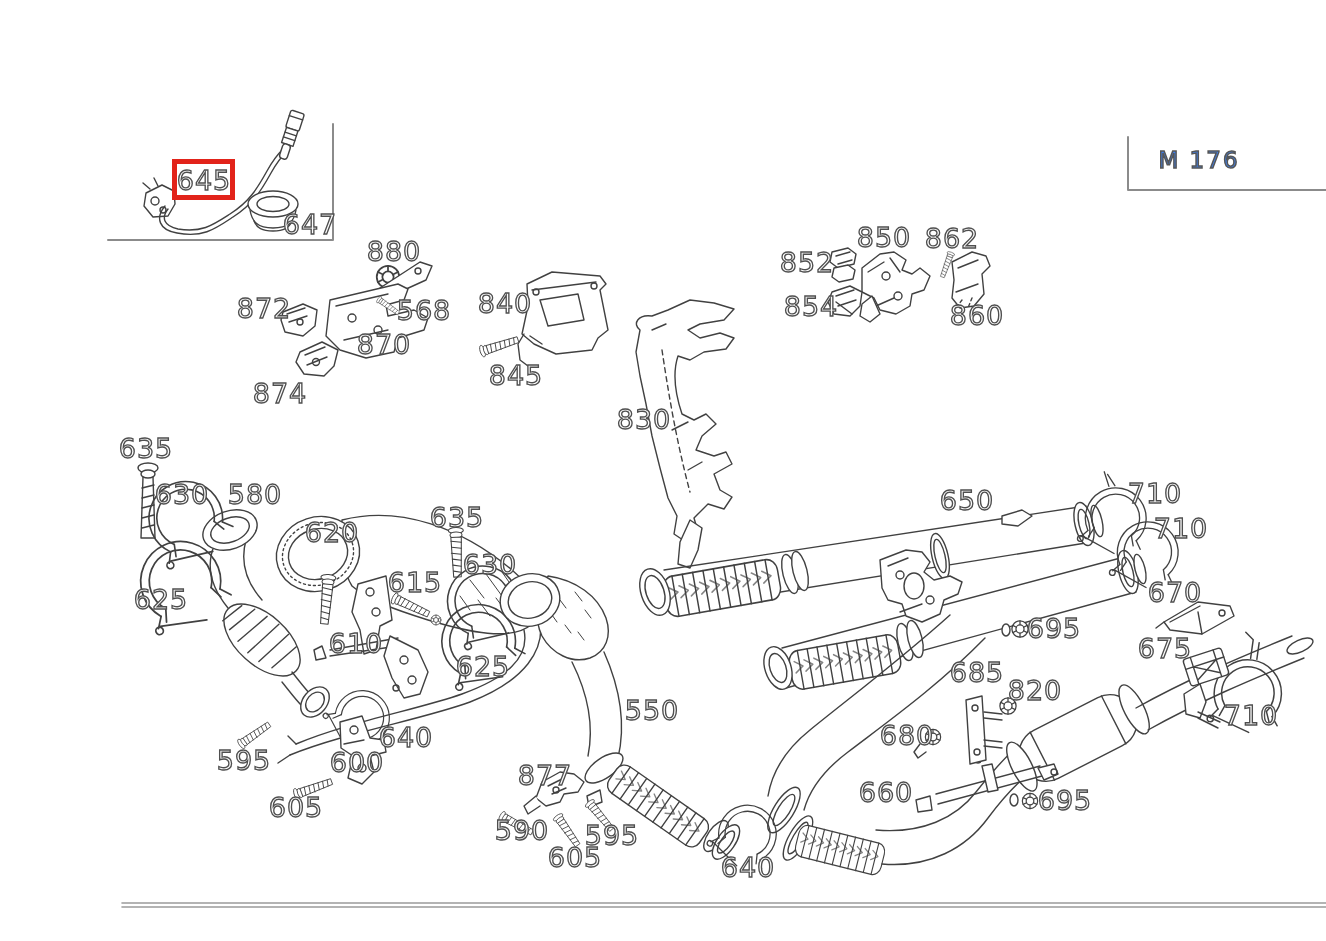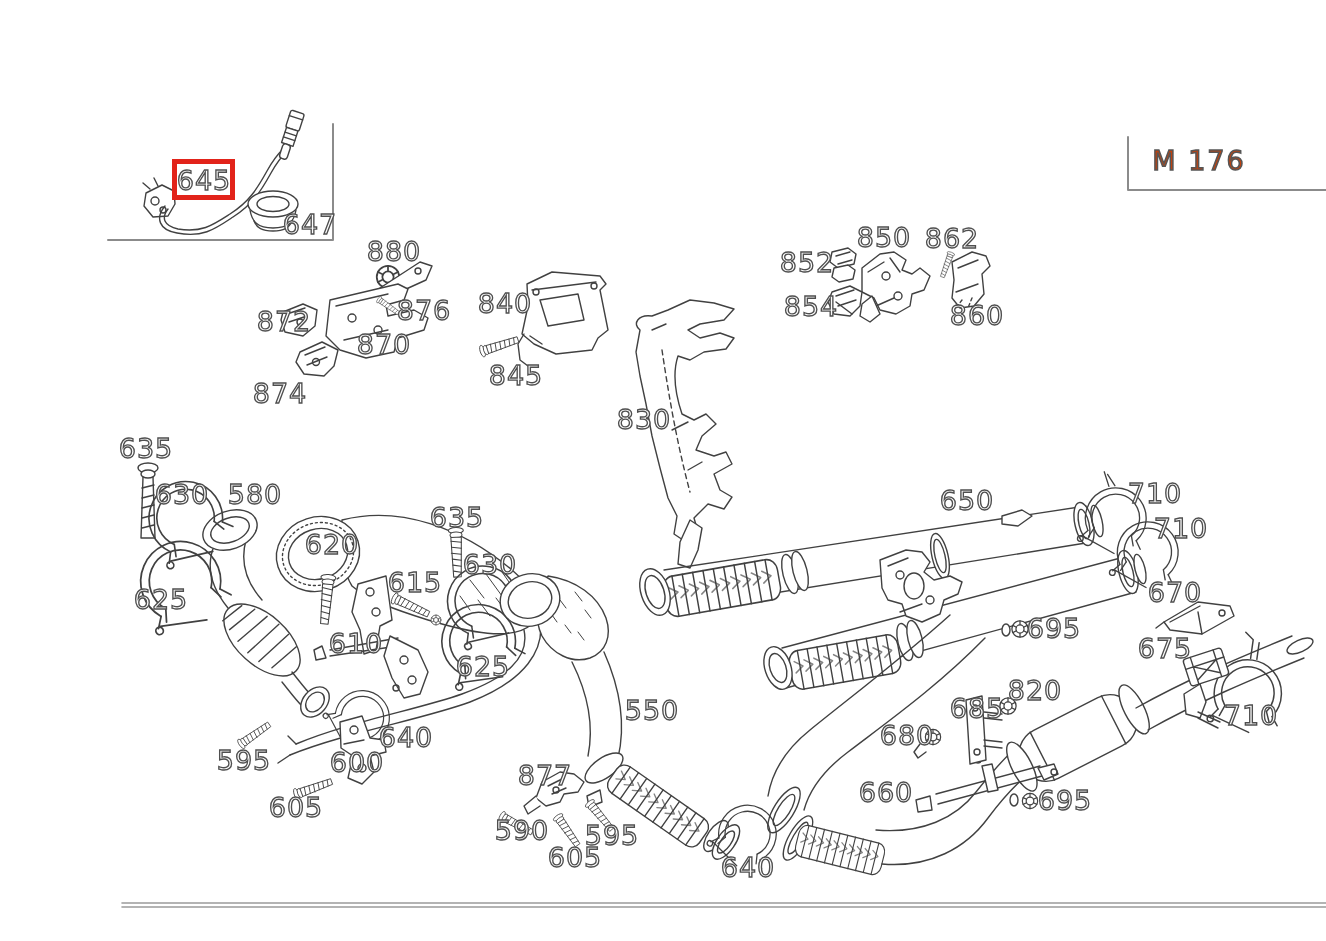--- a/index.html
+++ b/index.html
@@ -4,21 +4,21 @@
 <style>
   html,body{margin:0;padding:0}
   body{width:1326px;height:941px;position:relative;background:#fff;overflow:hidden;
        font-family:"DejaVu Sans",sans-serif}
   #art{position:absolute;left:0;top:0;z-index:1}
   .callouts{position:absolute;left:0;top:0;width:1326px;height:941px;z-index:2}
   .part-label{position:absolute;transform:translate(-50%,-50%);
       font-size:27px;letter-spacing:1px;line-height:1;white-space:nowrap;
       color:#fdfdfd;-webkit-text-stroke:1.35px #4f4f4f;cursor:pointer}
   .title-label{position:absolute;left:1199px;top:160px;transform:translate(-50%,-50%);
-      font-size:27px;letter-spacing:2px;color:#c2410c;-webkit-text-stroke:1.5px #565656}
+      font-size:23px;letter-spacing:2px;color:#3b82f6;-webkit-text-stroke:1.5px #565656}
   .highlight-box{position:absolute;left:172px;top:159px;width:63px;height:41px;
       box-sizing:border-box;border:5px solid #e2231a;z-index:3;pointer-events:none}
 </style>
 </head>
 <body>
 
 <svg id="art" width="1326" height="941" viewBox="0 0 1326 941">
   <defs>
     <g id="flex">
       <rect x="-55" y="-17" width="110" height="34" rx="10" fill="#fff"></rect>
@@ -425,58 +425,58 @@
     <g stroke="#9a9a9a" stroke-width="1.6">
       <path d="M122,903 H1326 M122,907 H1326"></path>
     </g>
   </g>
 </svg>
 
 <div class="callouts">
     <div class="part-label" style="left: 204px; top: 180px;">645</div>
     <div class="part-label" style="left: 310px; top: 224px; text-align: right;">647</div>
     <div class="part-label" style="left: 394px; top: 251px;">880</div>
-    <div class="part-label" style="left: 264px; top: 321px; margin-left: 20px;">872</div>
-    <div class="part-label" style="left: 424px; top: 310px;">876</div>
+    <div class="part-label" style="left: 264px; top: 308px;">872</div>
+    <div class="part-label" style="left: 424px; top: 310px;">568</div>
     <div class="part-label" style="left: 280px; top: 362px; margin-top: 31px;">874</div>
     <div class="part-label" style="left: 384px; top: 344px;">870</div>
     <div class="part-label" style="left: 505px; top: 303px;">840</div>
     <div class="part-label" style="left: 516px; top: 375px;">845</div>
     <div class="part-label" style="left: 644px; top: 419px;">830</div>
     <div class="part-label" style="left: 807px; top: 262px;">852</div>
     <div class="part-label" style="left: 884px; top: 237px;">850</div>
     <div class="part-label" style="left: 952px; top: 238px;">862</div>
     <div class="part-label" style="left: 811px; top: 306px;">854</div>
     <div class="part-label" style="left: 977px; top: 315px;">860</div>
     <div class="part-label" style="left: 146px; top: 448px;">635</div>
     <div class="part-label" style="left: 182px; top: 494px;">630</div>
     <div class="part-label" style="left: 255px; top: 494px;">580</div>
     <div class="part-label" style="left: 161px; top: 599px;">625</div>
-    <div class="part-label" style="left: 332px; top: 544px;">620</div>
+    <div class="part-label" style="left: 332px; top: 532px;">620</div>
     <div class="part-label" style="left: 415px; top: 582px;">615</div>
     <div class="part-label" style="left: 356px; top: 643px;">610</div>
     <div class="part-label" style="left: 457px; top: 517px;">635</div>
     <div class="part-label" style="left: 490px; top: 564px;">630</div>
     <div class="part-label" style="left: 483px; top: 666px;">625</div>
     <div class="part-label" style="left: 244px; top: 760px;">595</div>
     <div class="part-label" style="left: 357px; top: 762px;">600</div>
     <div class="part-label" style="left: 296px; top: 807px;">605</div>
     <div class="part-label" style="left: 406px; top: 737px;">640</div>
     <div class="part-label" style="left: 545px; top: 775px;">877</div>
     <div class="part-label" style="left: 522px; top: 830px;">590</div>
     <div class="part-label" style="left: 575px; top: 857px;">605</div>
     <div class="part-label" style="left: 612px; top: 835px;">595</div>
     <div class="part-label" style="left: 652px; top: 710px;">550</div>
     <div class="part-label" style="left: 947px; top: 500px; margin-left: 20px;">650</div>
     <div class="part-label" style="left: 1155px; top: 493px;">710</div>
     <div class="part-label" style="left: 1181px; top: 528px;">710</div>
     <div class="part-label" style="left: 1175px; top: 592px;">670</div>
     <div class="part-label" style="left: 1054px; top: 628px;">695</div>
     <div class="part-label" style="left: 1165px; top: 648px;">675</div>
-    <div class="part-label" style="left: 977px; top: 708px;">685</div>
+    <div class="part-label" style="left: 977px; top: 672px;">685</div>
     <div class="part-label" style="left: 1035px; top: 690px;">820</div>
     <div class="part-label" style="left: 907px; top: 735px;">680</div>
     <div class="part-label" style="left: 886px; top: 792px;">660</div>
     <div class="part-label" style="left: 1065px; top: 800px;">695</div>
     <div class="part-label" style="left: 748px; top: 867px;">640</div>
     <div class="part-label" style="left: 1251px; top: 715px;">710</div>
   </div>
 
 <div class="highlight-box"></div>
 

